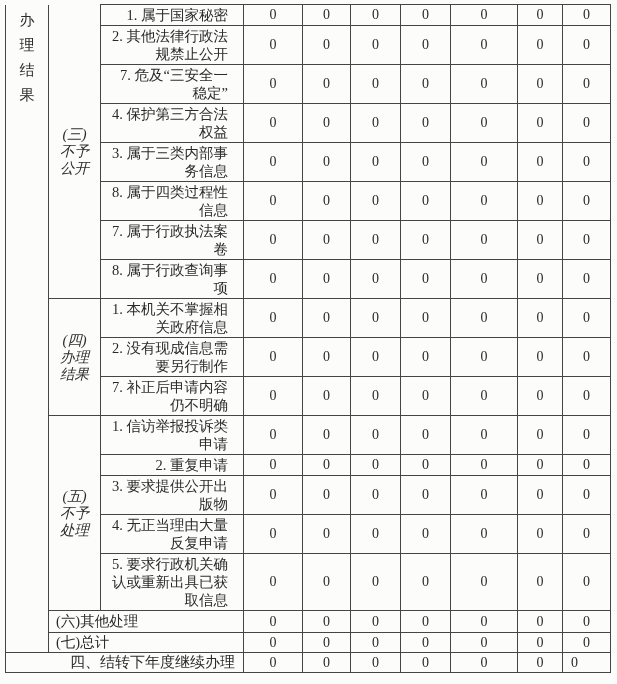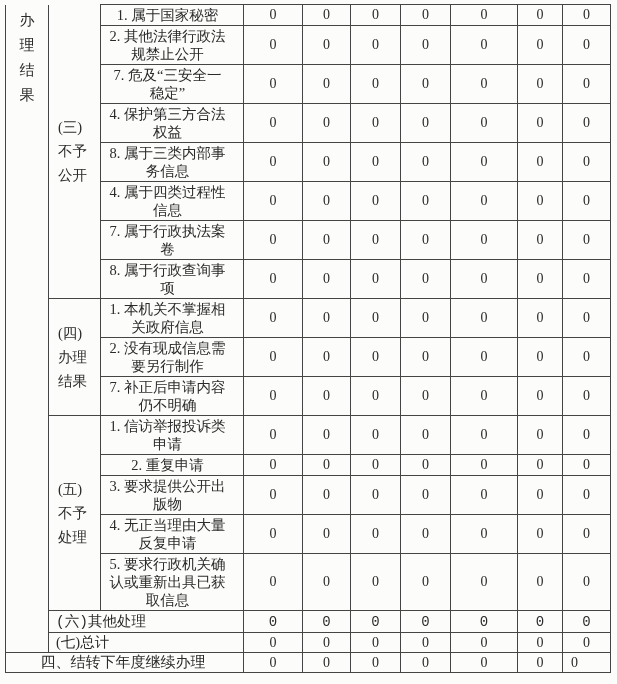--- a/index.html
+++ b/index.html
@@ -28,39 +28,39 @@
   td.grp{vertical-align:top;text-align:center;padding:3px 0 0 0;}
   .vtext{
     width:1.05em;margin:0 auto;
     word-break:break-all;line-break:anywhere;
     line-height:25px;font-size:15px;text-align:center;
   }
   
   td.cat{
     padding:0 9px;
     word-break:break-all;line-break:anywhere;
-    line-height:24px;text-align:left;vertical-align:middle;
+    line-height:17px;text-align:center;vertical-align:middle;font-style:italic;
   }
   
   td.item{
     padding:1px 15px 1px 6px;
-    line-height:18px;text-align:center;
+    line-height:18px;text-align:right;
   }
   
   td.sum{padding:0 8px 0 7px;text-align:left;}
   
-  td.foot{padding:0 8px 0 5px;text-align:center;font-size:15px;}
+  td.foot{padding:0 8px 0 5px;text-align:right;font-size:15px;}
   
   td.v{text-align:center;font-size:14px;padding:0;}
   td.v.left0{text-align:left;padding-left:8px;}
   
   tr.h1{height:18px;}
   tr.h2{height:39px;}
   tr.h3{height:57px;font-family:Liberation Serif, serif;}
-  tr.hs1{height:22px;font-family:Liberation Mono, monospace;}
+  tr.hs1{height:22px;}
   tr.hs2{height:19px;}
 </style>
 </head>
 <body>
 
 <table class="report">
   <colgroup>
     <col style="width:43px">
       <col style="width:52px">
       <col style="width:143px">
@@ -112,31 +112,31 @@
     <td class="item">4. 保护第三方合法权益</td>
     <td class="v">0</td>
     <td class="v">0</td>
     <td class="v">0</td>
     <td class="v">0</td>
     <td class="v">0</td>
     <td class="v">0</td>
     <td class="v">0</td>
   </tr>
   <tr class="h2">
-    <td class="item">8. 属于三类内部事务信息</td>
-    <td class="v">0</td>
-    <td class="v">0</td>
-    <td class="v">0</td>
-    <td class="v">0</td>
-    <td class="v">0</td>
-    <td class="v">0</td>
-    <td class="v">0</td>
-  </tr>
-  <tr class="h2">
-    <td class="item">4. 属于四类过程性信息</td>
+    <td class="item">3. 属于三类内部事务信息</td>
+    <td class="v">0</td>
+    <td class="v">0</td>
+    <td class="v">0</td>
+    <td class="v">0</td>
+    <td class="v">0</td>
+    <td class="v">0</td>
+    <td class="v">0</td>
+  </tr>
+  <tr class="h2">
+    <td class="item">8. 属于四类过程性信息</td>
     <td class="v">0</td>
     <td class="v">0</td>
     <td class="v">0</td>
     <td class="v">0</td>
     <td class="v">0</td>
     <td class="v">0</td>
     <td class="v">0</td>
   </tr>
   <tr class="h2">
     <td class="item">7. 属于行政执法案卷</td>

